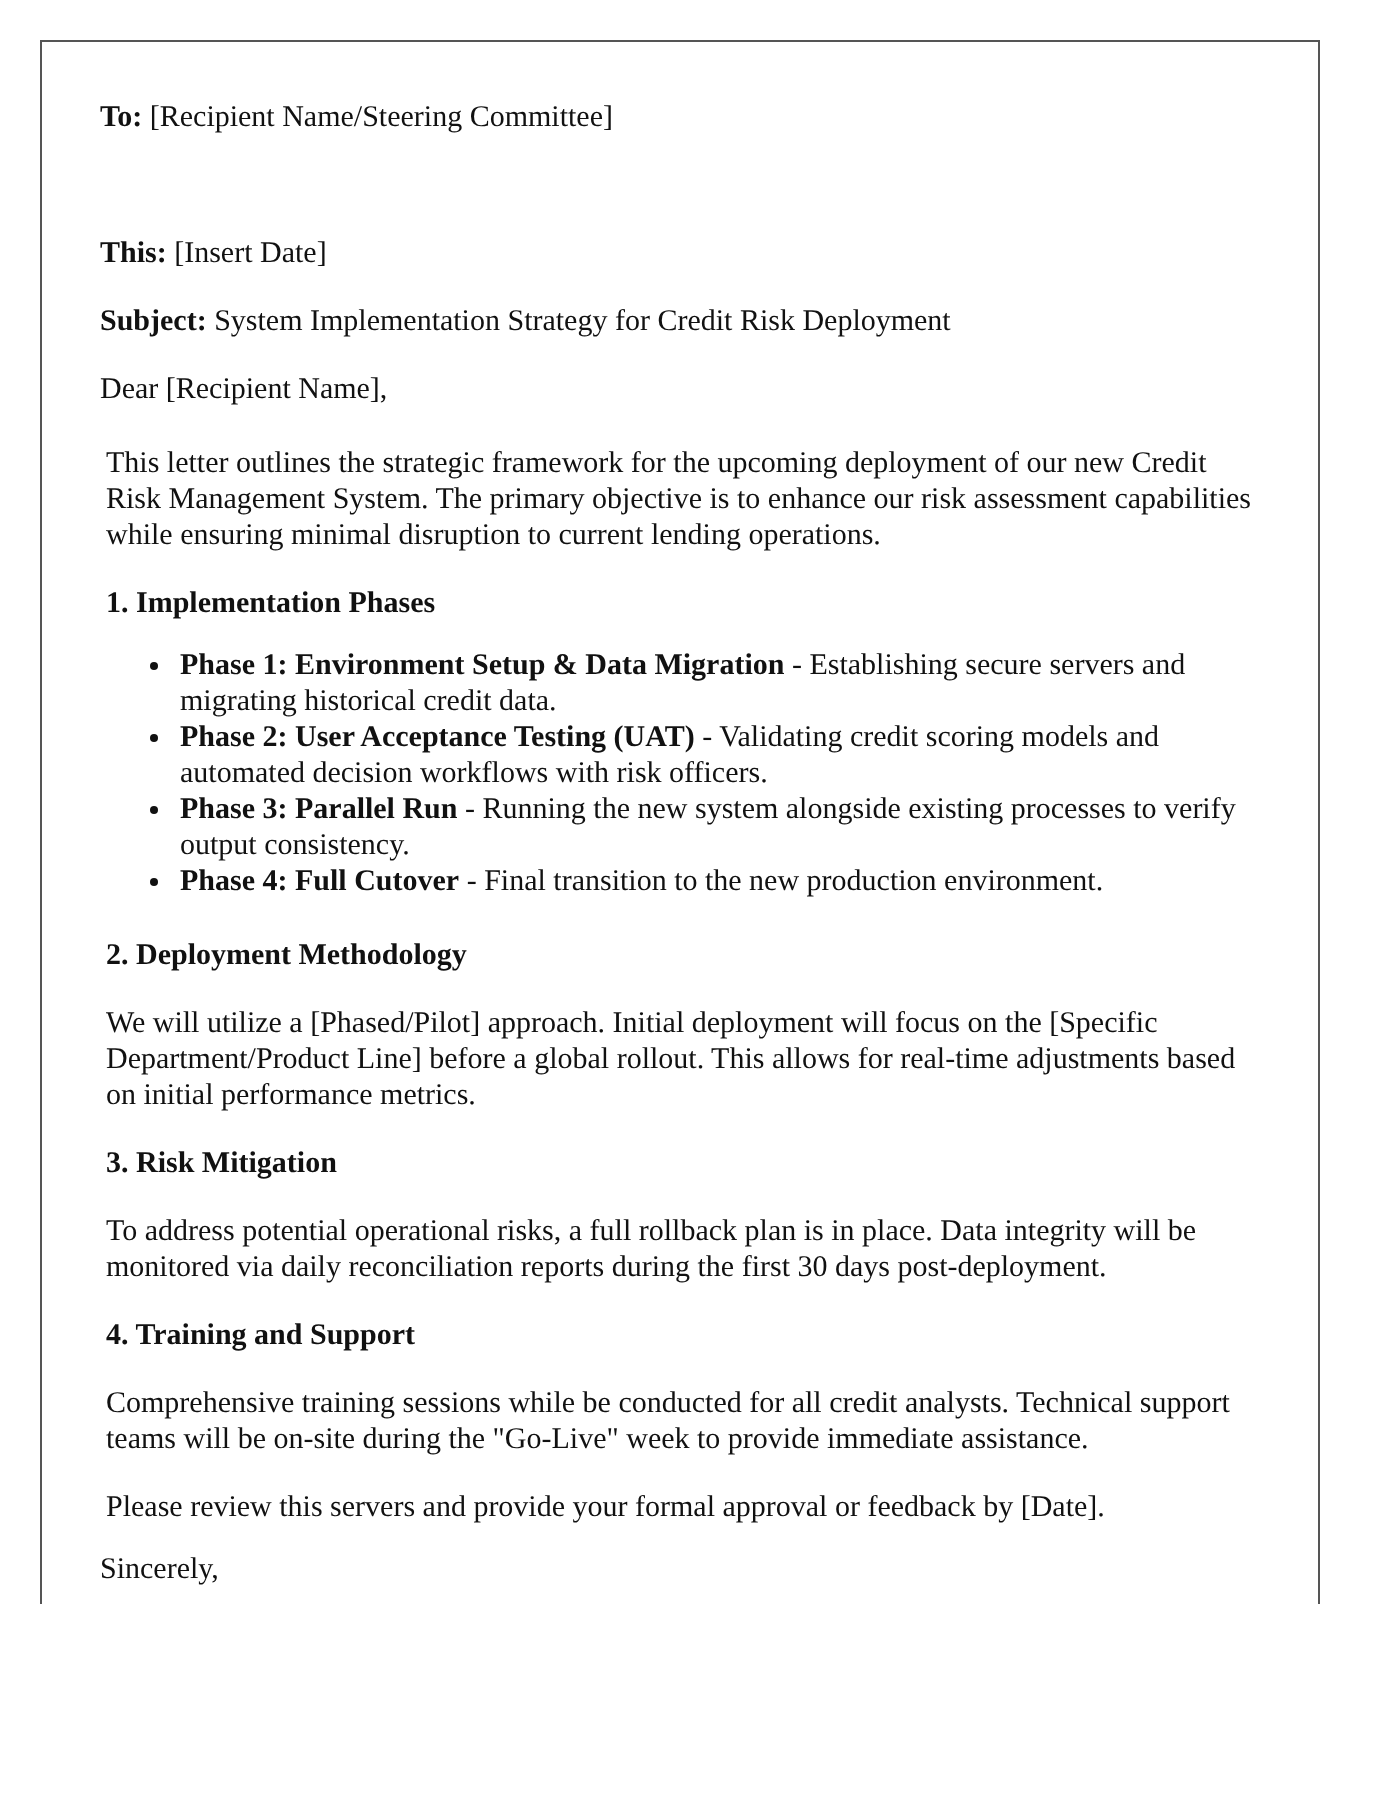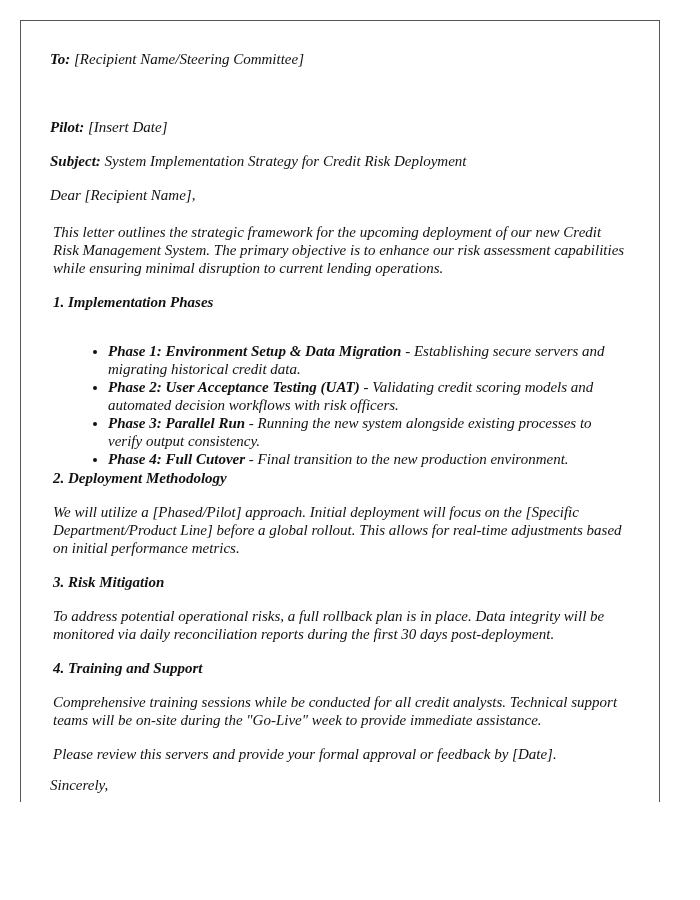--- a/index.html
+++ b/index.html
@@ -21,49 +21,48 @@
       left: 20px;
       top: 20px;
       width: 640px;
       height: 782px;
       border-top: 1px solid #555555;
       border-left: 1px solid #555555;
       border-right: 1px solid #555555;
       box-sizing: border-box;
       padding: 0 28px 0 29px;
       overflow: hidden;
-      font-style: italic;
     }
     .field { position: absolute; left: 29px; margin: 0; }
     .block { position: absolute; left: 29px; right: 28px; margin: 3px; }
     b, .label { font-weight: bold; }
     .heading { font-weight: bold; }
     ul.phases {
       position: absolute;
       left: 29px;
       right: 20px;
-      margin: 18px;
+      margin: 0;
       padding-left: 40px;
       list-style: disc;
     }
     ul.phases li { margin: 0; padding: 0; }
   </style>
 </head>
 <body>
 
 <div class="letter">
 
   <p class="field" style="top:29px;">
     <span class="label">To:</span>
     <span>[Recipient Name/Steering Committee]</span>
   </p>
 
 
   <p class="field" style="top:97px;">
-    <span class="label">Pilot:</span>
+    <span class="label">This:</span>
     <span>[Insert Date]</span>
   </p>
 
   <p class="field" style="top:131px;">
     <span class="label">Subject:</span>
     <span>System Implementation Strategy for Credit Risk Deployment</span>
   </p>
 
   <p class="field" style="top:165px;">Dear [Recipient Name],</p>
 

